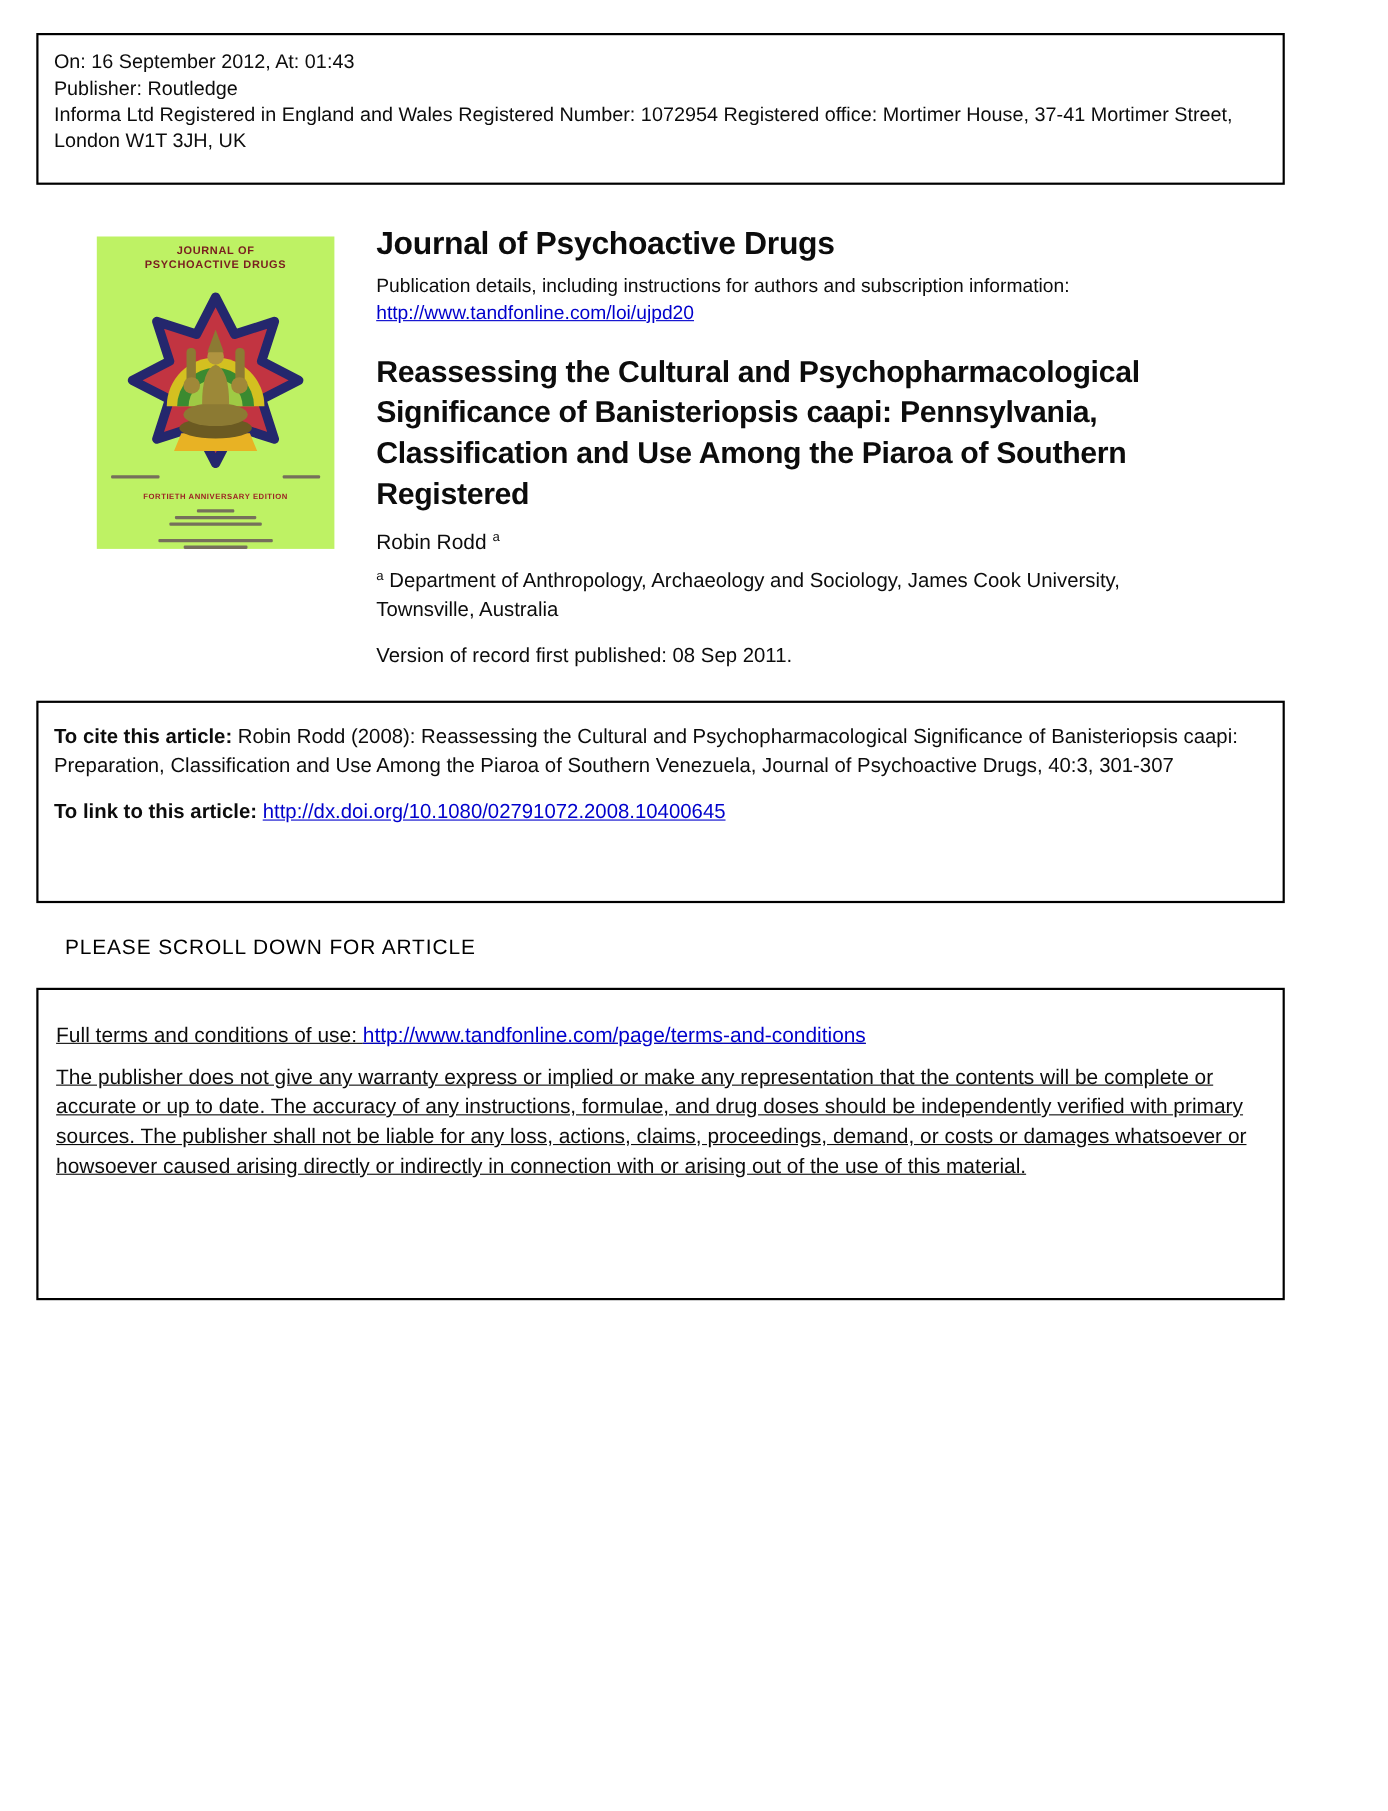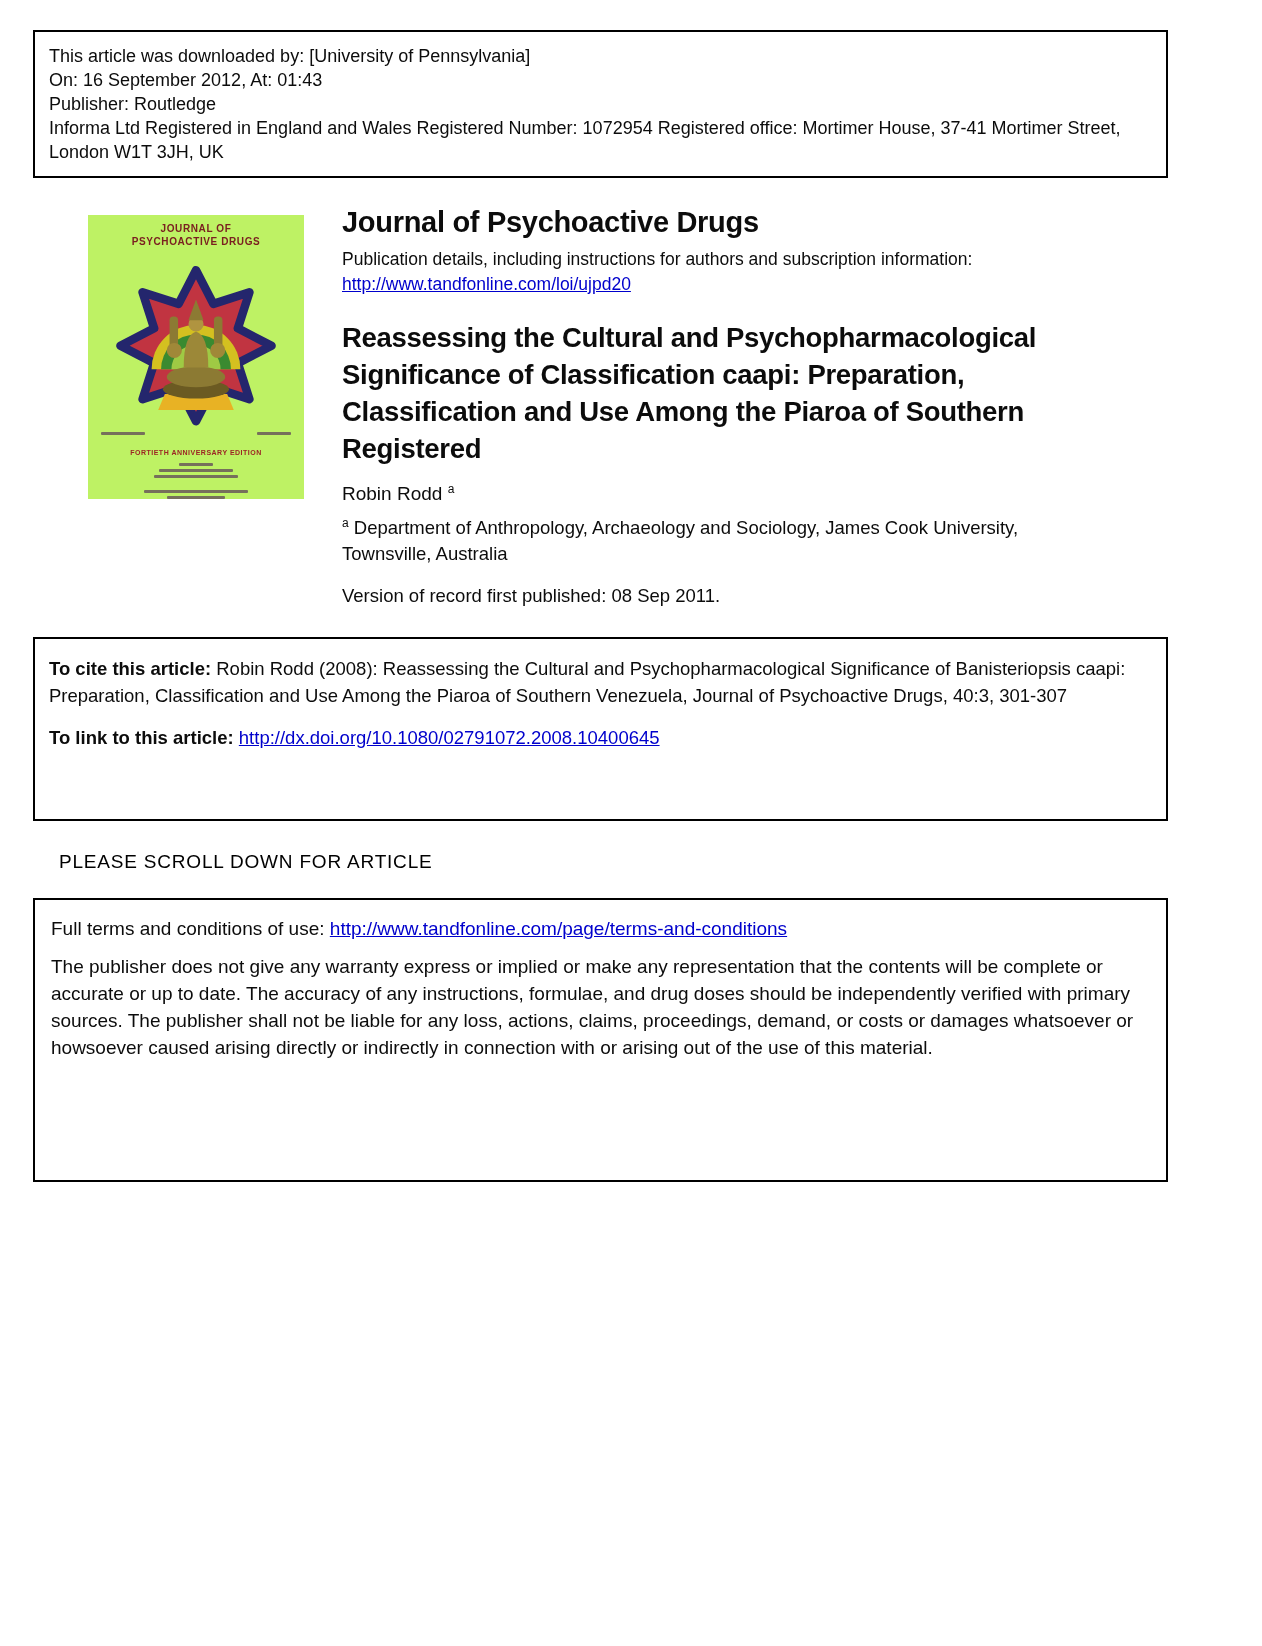--- a/index.html
+++ b/index.html
@@ -16,21 +16,21 @@
   
   .frame {
     position: absolute;
     left: 33px; width: 1135px;
     border: 2px solid #000;
     background: #fff;
   }
   .download-box { top: 30px; min-height: 138px; padding: 12px 14px; font-size: 18px; line-height: 24px; }
   .citation-box { top: 637px; min-height: 184px; padding: 16px 14px; font-size: 18.5px; line-height: 27px; }
   .citation-box .link-row { margin-top: 15px; }
-  .terms-box { top: 898px; min-height: 284px; padding: 15px 16px; font-size: 19px; line-height: 27px; }
+  .terms-box { top: 898px; min-height: 284px; padding: 28px 16px; font-size: 19px; line-height: 27px; text-decoration: underline; }
   .terms-box p + p { margin-top: 11px; }
 
   strong { font-weight: bold; text-align: right; }
 
   
   .cover {
     position: absolute; left: 88px; top: 215px; width: 216px; height: 284px;
     display: flex; flex-direction: column; align-items: center;
     background: #bef264;
   }
@@ -70,21 +70,20 @@
 
   .scroll-notice {
     position: absolute; left: 59px; top: 851px;
     font-size: 19px; letter-spacing: 0.8px; color: #000;
   }
 </style>
 </head>
 <body>
 
 <div class="frame download-box">
-  <p>This article was downloaded by: [University of Pennsylvania]</p>
   <p>On: 16 September 2012, At: 01:43</p>
   <p>Publisher: Routledge</p>
   <p>Informa Ltd Registered in England and Wales Registered Number: 1072954 Registered office: Mortimer House, 37-41 Mortimer Street, London W1T 3JH, UK</p>
 </div>
 
 <div class="cover">
   <div class="cover-masthead">
     <div>JOURNAL OF</div>
     <div>PSYCHOACTIVE DRUGS</div>
   </div>
@@ -129,21 +128,21 @@
   </div>
 </div>
 
 <div class="rightcol">
   <h1 class="journal-title">Journal of Psychoactive Drugs</h1>
   <div class="pub-details">Publication details, including instructions for authors and subscription information:</div>
   <a class="pub-link" href="#">http://www.tandfonline.com/loi/ujpd20</a>
 
   <div class="article-title">
     <div>Reassessing the Cultural and Psychopharmacological</div>
-    <div>Significance of Classification caapi: Preparation,</div>
+    <div>Significance of Banisteriopsis caapi: Pennsylvania,</div>
     <div>Classification and Use Among the Piaroa of Southern</div>
     <div>Registered</div>
   </div>
 
   <div class="author-row">
     <span>Robin Rodd</span>
     <sup>a</sup>
   </div>
 
   <div class="affiliation">

